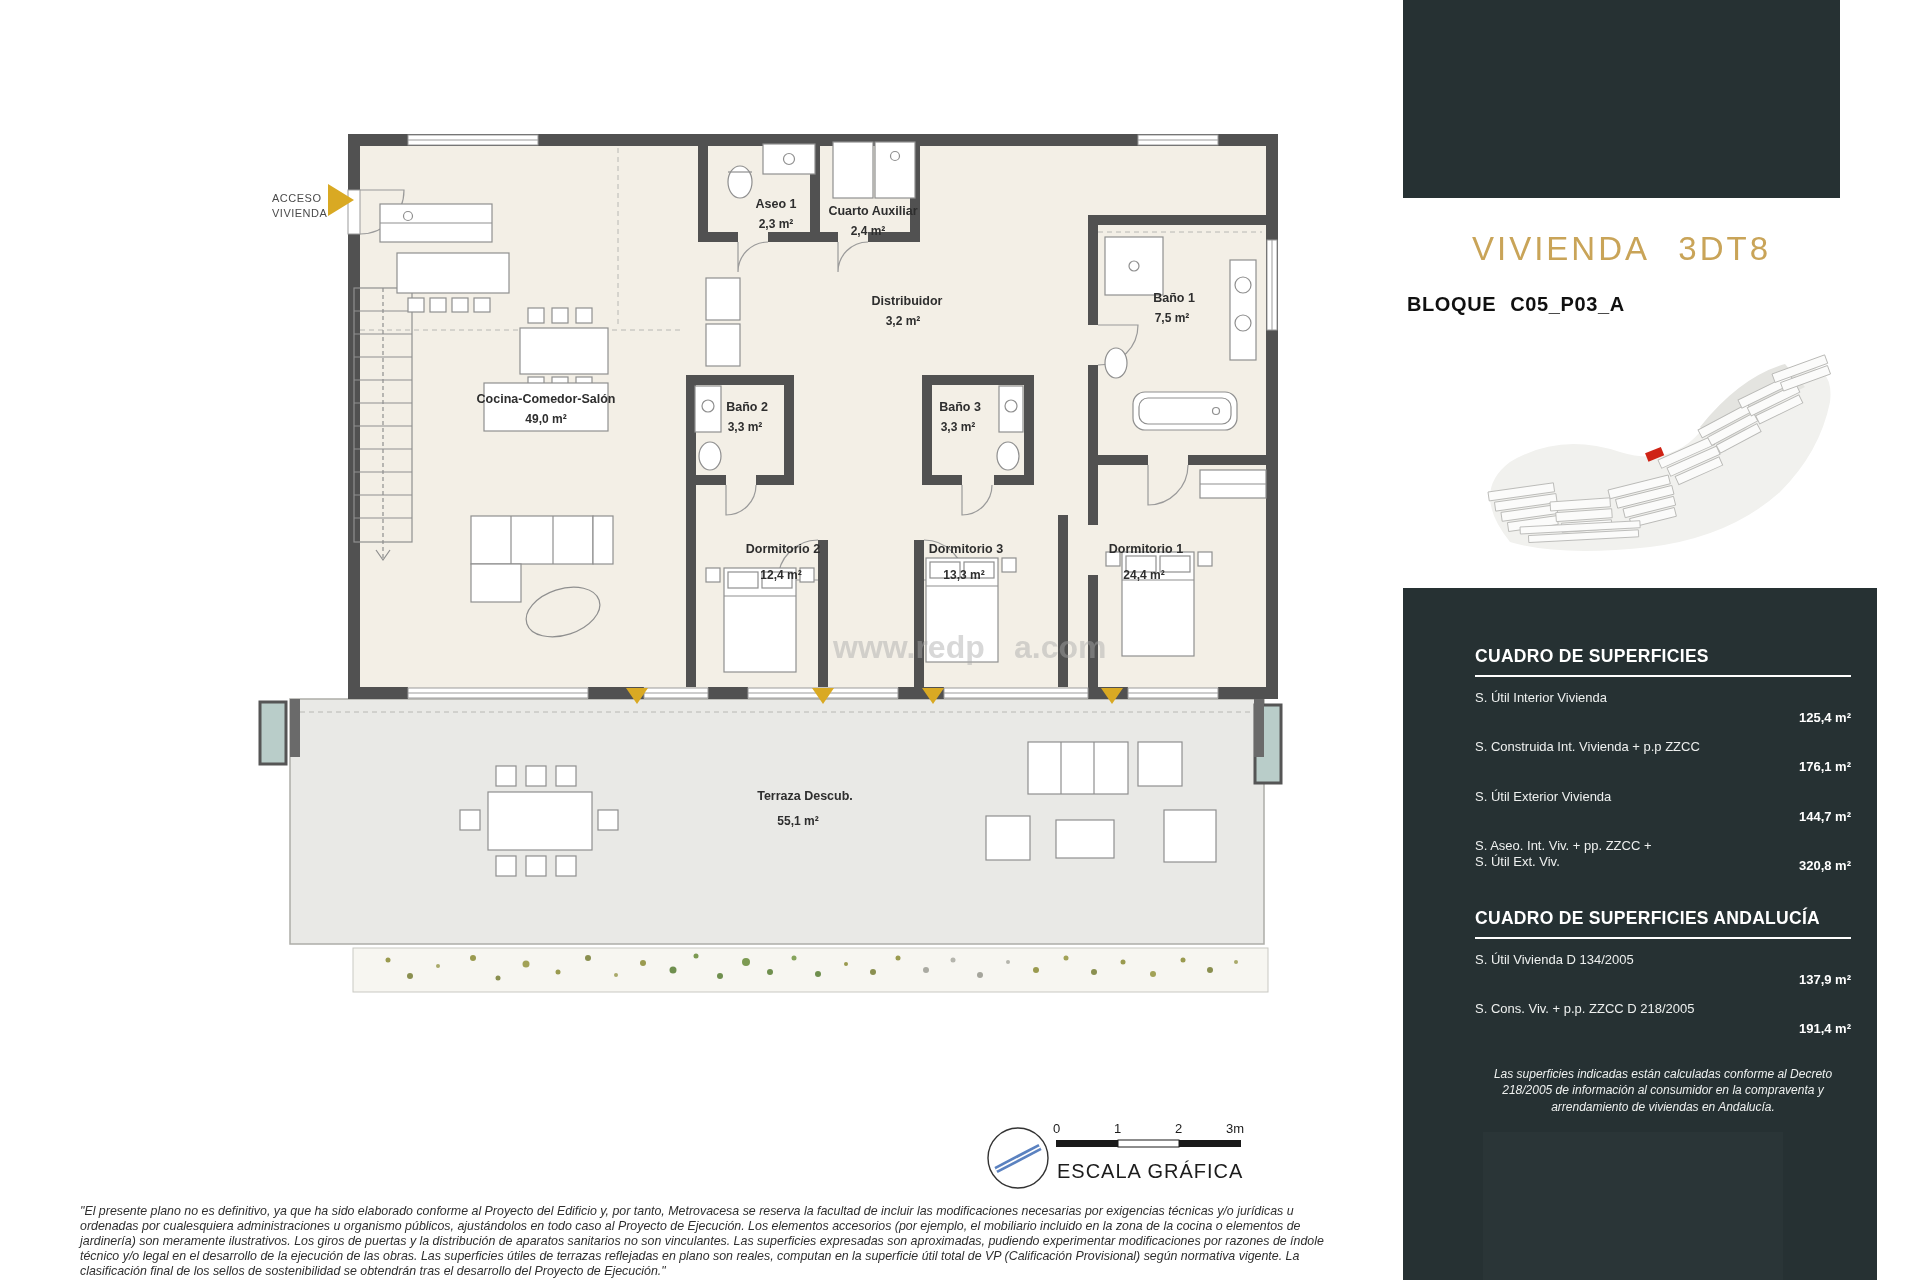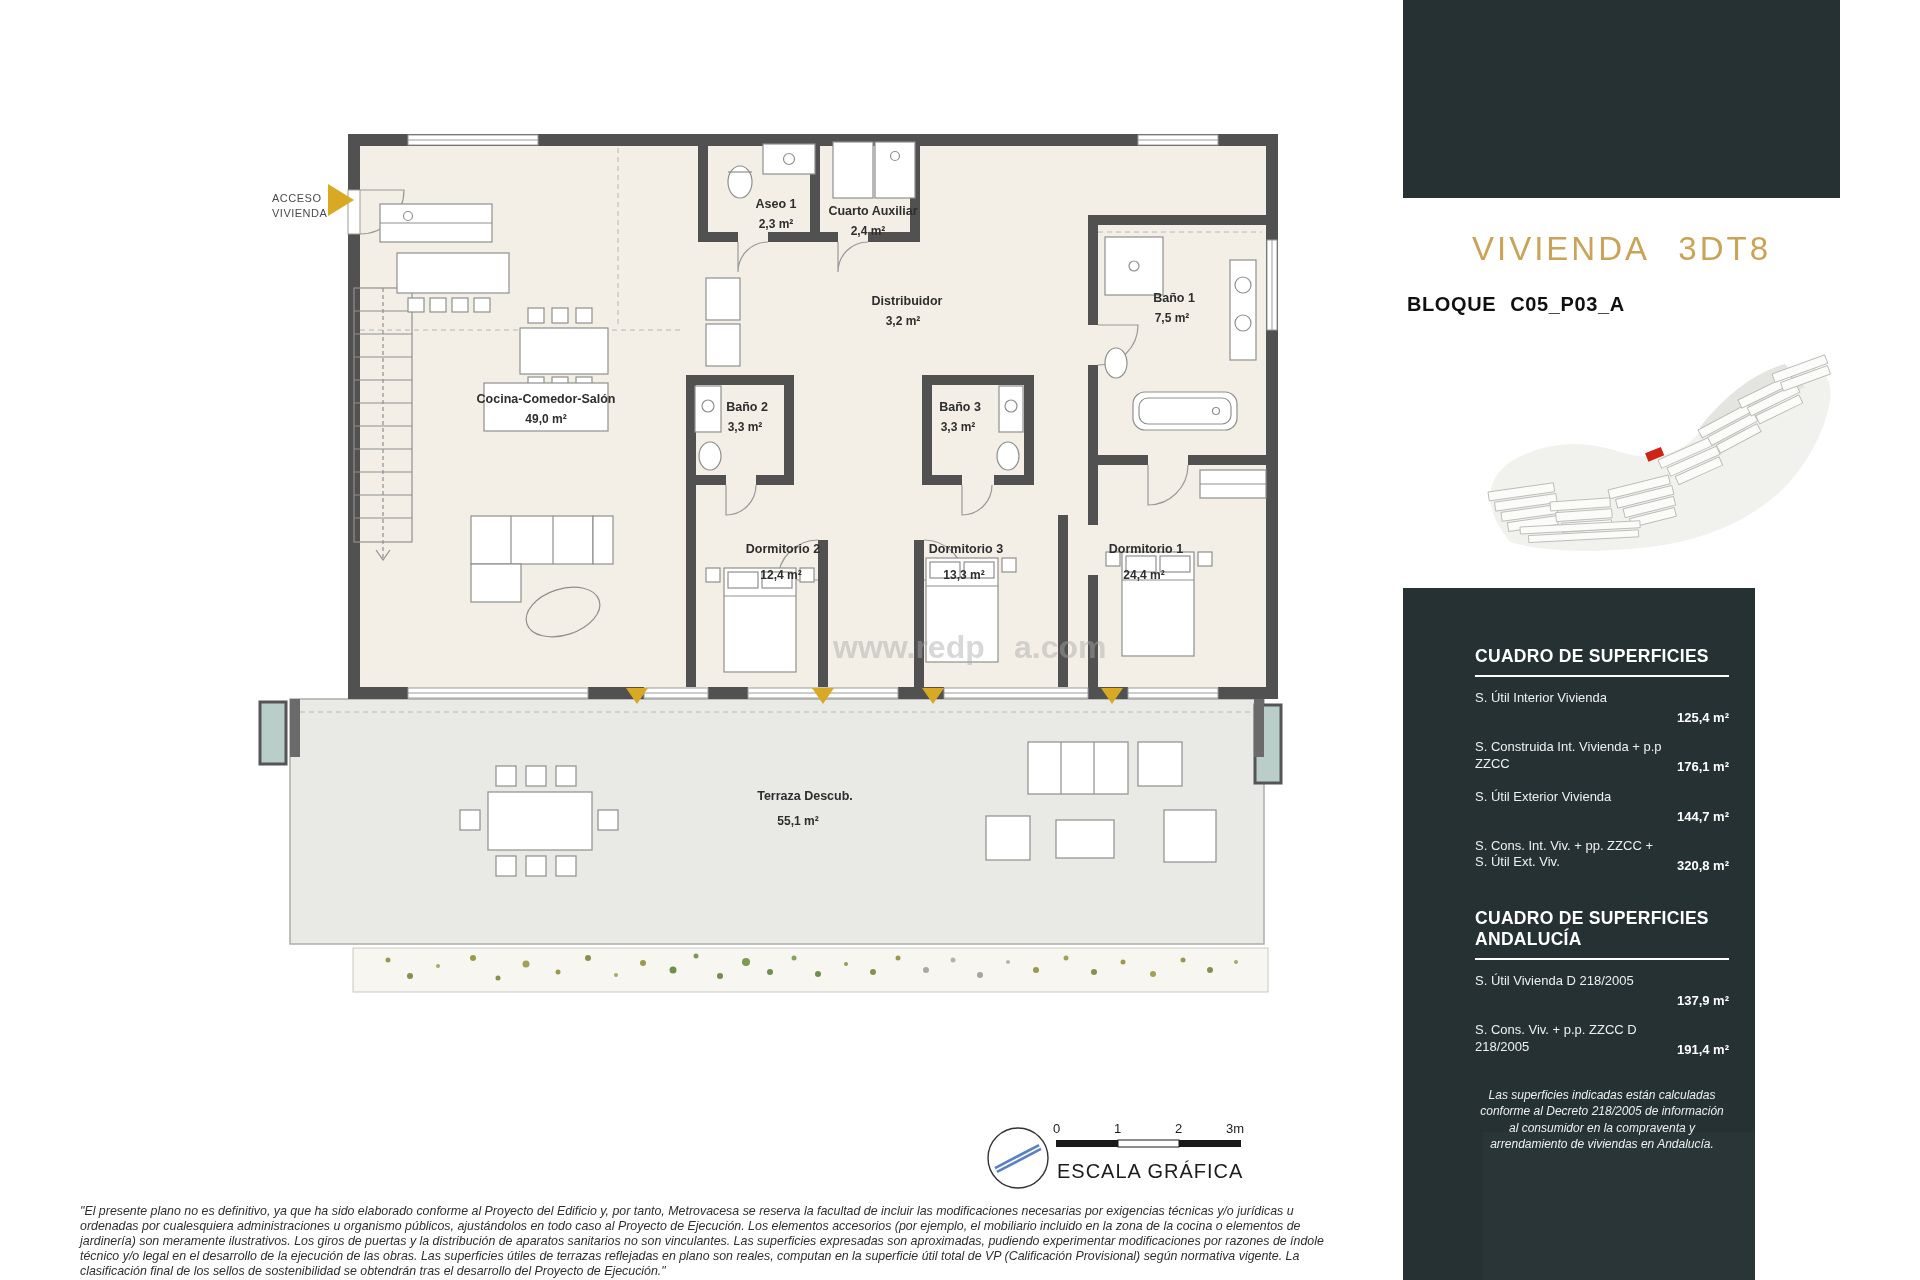--- a/index.html
+++ b/index.html
@@ -7,21 +7,21 @@
        font-family:"Liberation Sans", sans-serif;color:#222;}
   .abs{position:absolute;}
 
   
   #top-dark-block{left:1403px;top:0;width:437px;height:198px;background:#263133;}
   #unit-title{left:1403px;top:230px;width:437px;text-align:center;
               font-size:33px;letter-spacing:3px;word-spacing:18px;color:#c9a458;font-weight:400;}
   #block-code{left:1407px;top:293px;font-size:20px;font-weight:700;color:#101010;
               letter-spacing:.6px;word-spacing:8px;}
 
-  #info-panel{left:1403px;top:588px;width:352px;height:692px;background:#263133;
+  #info-panel{left:1403px;top:588px;width:474px;height:692px;background:#263133;
               box-sizing:border-box;padding:58px 26px 0 72px;color:#f2f2f2;}
   .tbl-title{font-size:17.5px;font-weight:700;letter-spacing:.3px;color:#ffffff;
              border-bottom:2px solid #ffffff;padding-bottom:8px;}
   .tbl-row{display:flex;justify-content:space-between;align-items:flex-start;margin-top:13px;
            font-size:13px;line-height:1.25;}
   .tbl-row .lbl{color:#eef0ef;font-weight:400;padding-right:10px;}
   .tbl-row .val{color:#ffffff;font-weight:700;white-space:nowrap;margin-top:20px;}
   .mt-gap{margin-top:34px;}
   #panel-note{margin-top:28px;font-style:italic;font-size:12px;line-height:1.38;
               text-align:center;color:#eef0ef;}
@@ -435,30 +435,30 @@
   <div class="tbl-row">
     <div class="lbl">S. Construida Int. Vivienda + p.p ZZCC</div>
     <div class="val">176,1 m²</div>
   </div>
   <div class="tbl-row">
     <div class="lbl">S. Útil Exterior Vivienda</div>
     <div class="val">144,7 m²</div>
   </div>
   <div class="tbl-row">
     <div class="lbl">
-      <div>S. Cons. Int. Viv. + pp. ZZCC +</div>
+      <div>S. Aseo. Int. Viv. + pp. ZZCC +</div>
       <div>S. Útil Ext. Viv.</div>
     </div>
     <div class="val">320,8 m²</div>
   </div>
 
   <div class="tbl-title mt-gap">CUADRO DE SUPERFICIES ANDALUCÍA</div>
 
   <div class="tbl-row">
-    <div class="lbl">S. Útil Vivienda D 218/2005</div>
+    <div class="lbl">S. Útil Vivienda D 134/2005</div>
     <div class="val">137,9 m²</div>
   </div>
   <div class="tbl-row">
     <div class="lbl">S. Cons. Viv. + p.p. ZZCC D 218/2005</div>
     <div class="val">191,4 m²</div>
   </div>
 
   <div id="panel-note">Las superficies indicadas están calculadas conforme al Decreto 218/2005 de información al consumidor en la compraventa y arrendamiento de viviendas en Andalucía.</div>
   <div id="panel-ghost"></div>
 </div>

